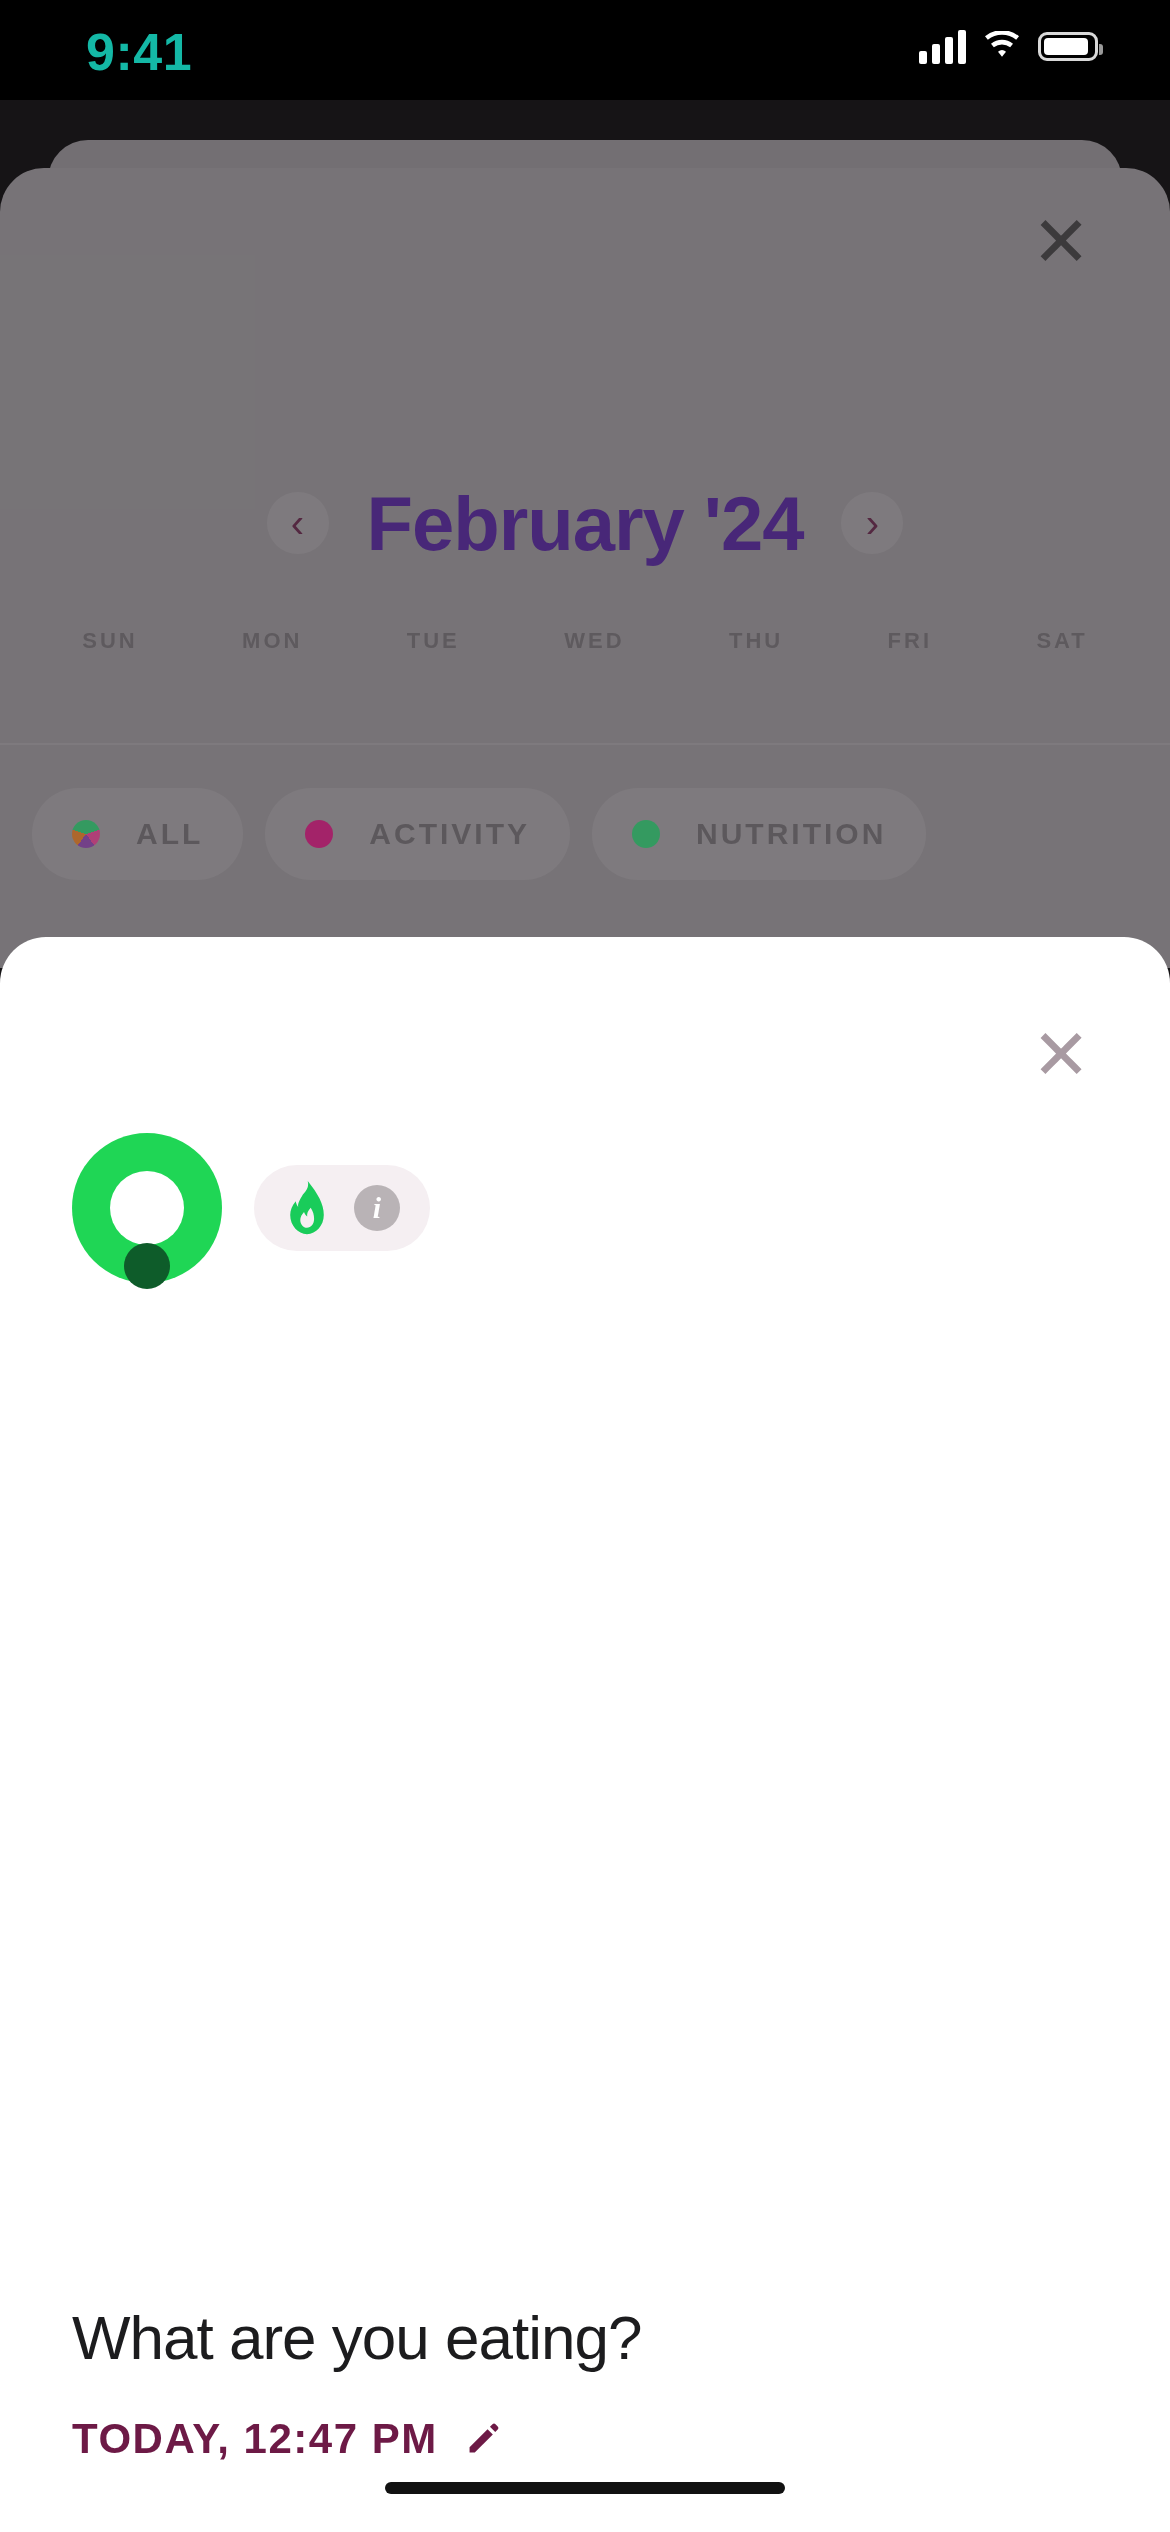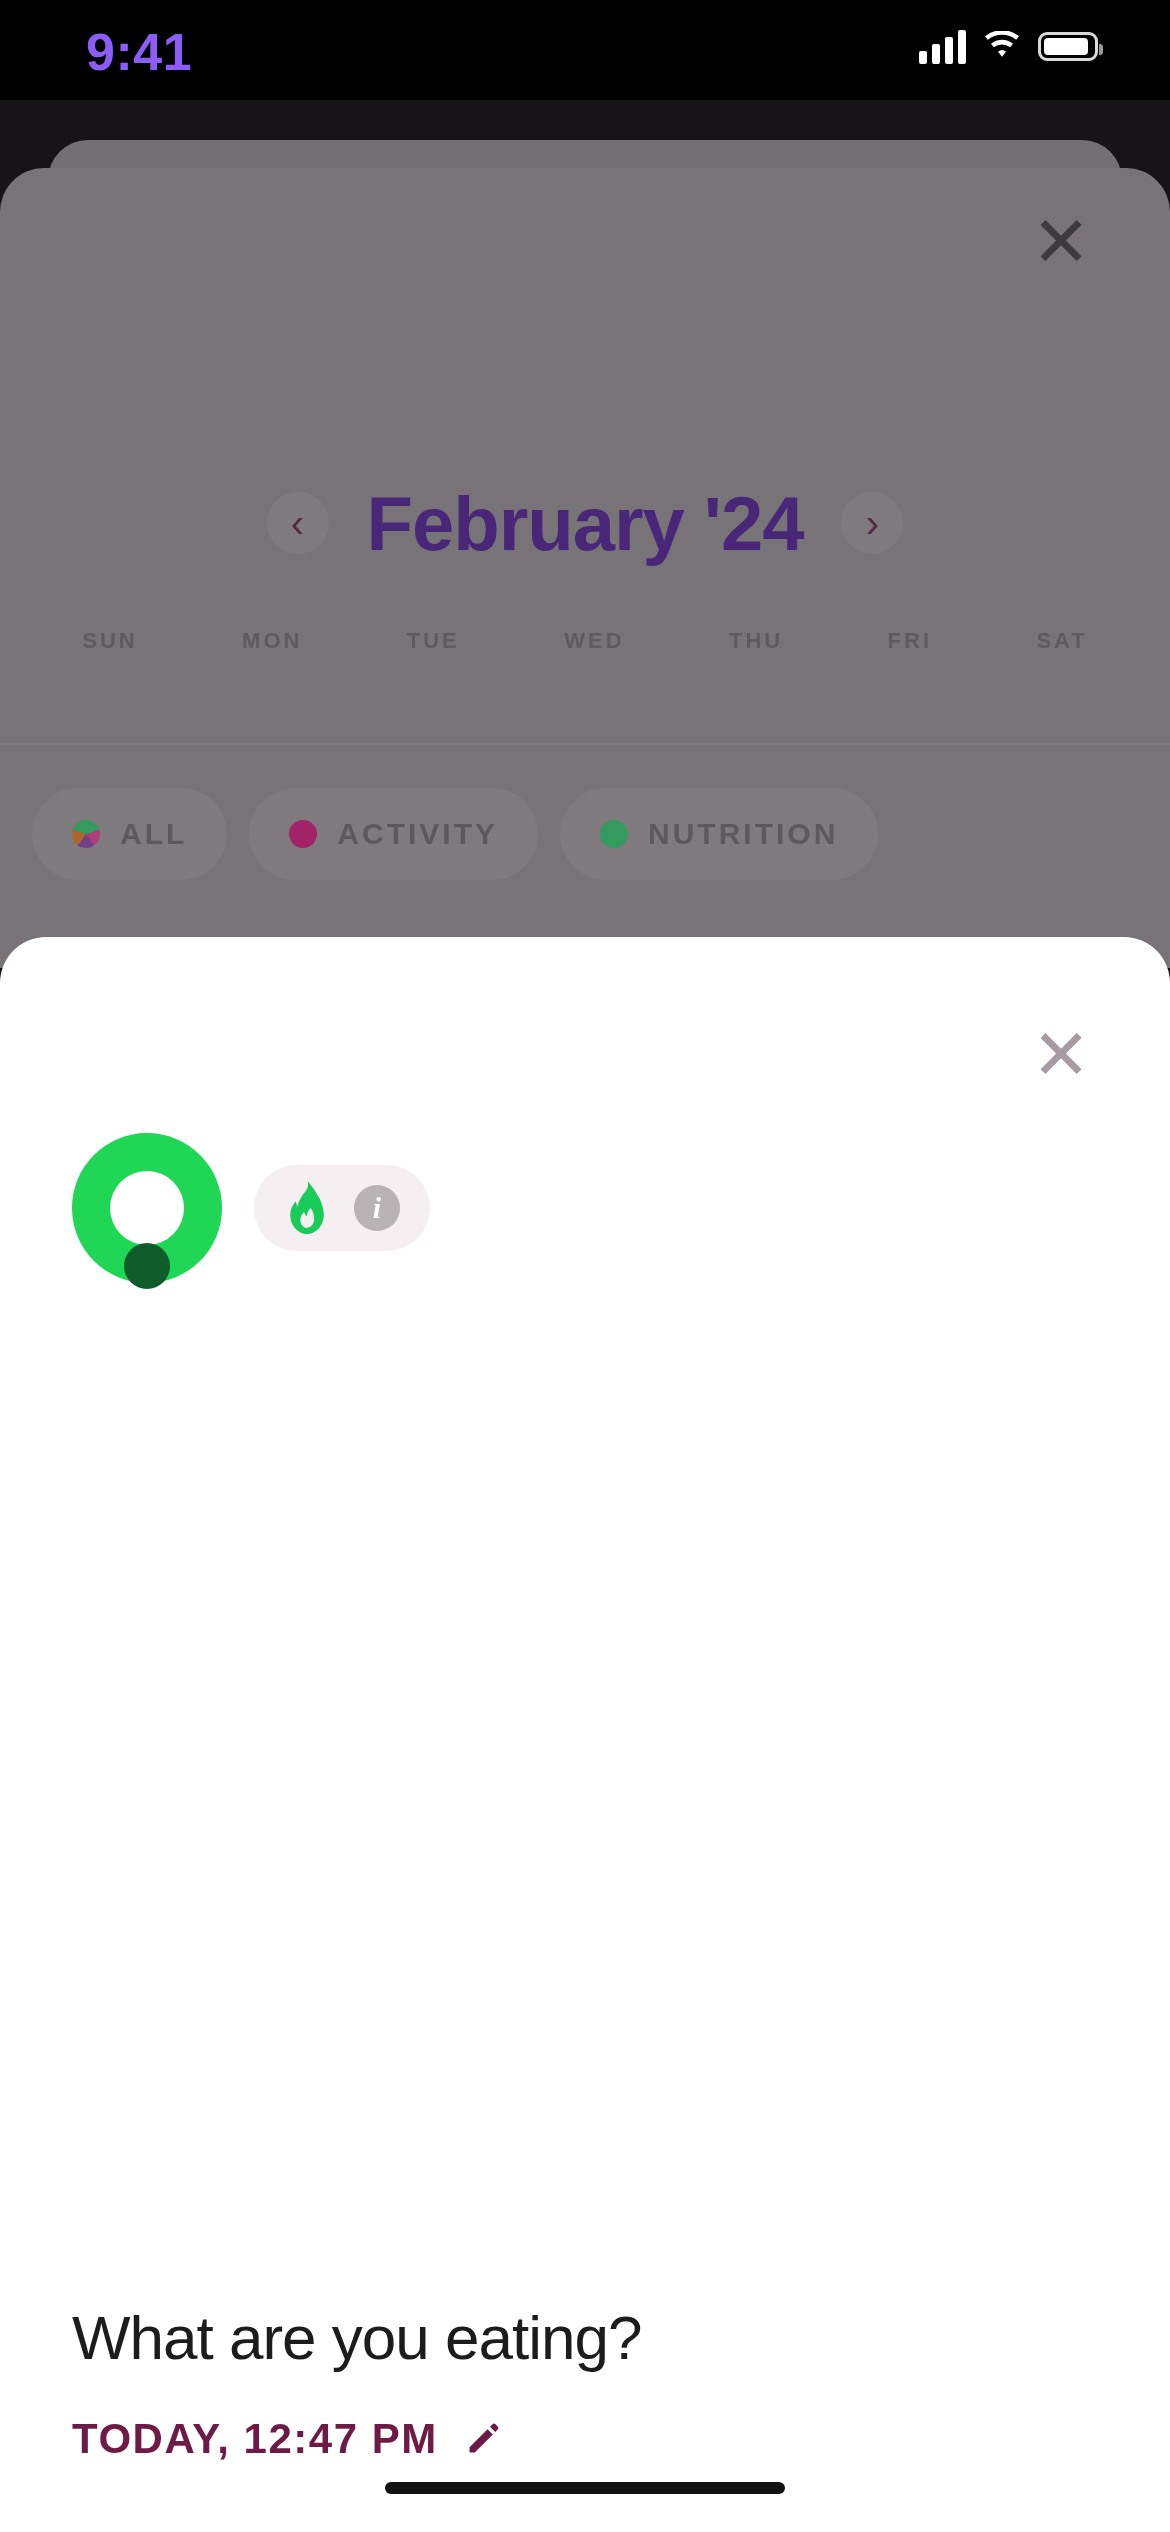--- a/index.html
+++ b/index.html
@@ -6,21 +6,21 @@
   html,body { width:1170px; height:2532px; overflow:hidden; }
   body {
     font-family:"Liberation Sans", sans-serif;
     background:#000;
     position:relative;
   }
 
   
   .statusbar{
     position:absolute; top:0; left:0; width:1170px; height:100px;
-    z-index:50; color:#8b5cf6;padding-left:6px;
+    z-index:50; color:#14b8a6;padding-left:6px;
   }
   .sb-time{
     position:absolute; left:86px; top:22px;
     font-size:52px; font-weight:600; letter-spacing:0.5px;
   }
   .sb-right{
     position:absolute; right:72px; top:28px;
     display:flex; align-items:center; gap:16px;
   }
   .bars{ display:flex; align-items:flex-end; gap:5px; height:36px;}
@@ -78,21 +78,21 @@
   }
   .wk-divider{
     position:absolute; left:0; top:575px; width:1170px; height:2px;
     background:rgba(255,255,255,.10);
   }
   .filters{
     position:absolute; left:32px; top:620px; display:flex; gap:22px;
   }
   .chip-f{
     height:92px; border-radius:46px; background:rgba(255,255,255,.10);
-    display:flex; align-items:center; gap:20px; padding:0 40px;
+    display:flex; align-items:center; gap:36px; padding:0 40px;
   }
   .chip-f span{
     font-size:30px; font-weight:700; letter-spacing:3px; color:#6b686b;
     white-space:nowrap;
   }
   .dot{ width:28px;height:28px;border-radius:50%; flex:none;}
   .dot-all{
     background:conic-gradient(#2ecc71 0 20%, #e84393 20% 40%,
       #8e44ad 40% 60%, #e67e22 60% 80%, #2ecc71 80% 100%);
   }

